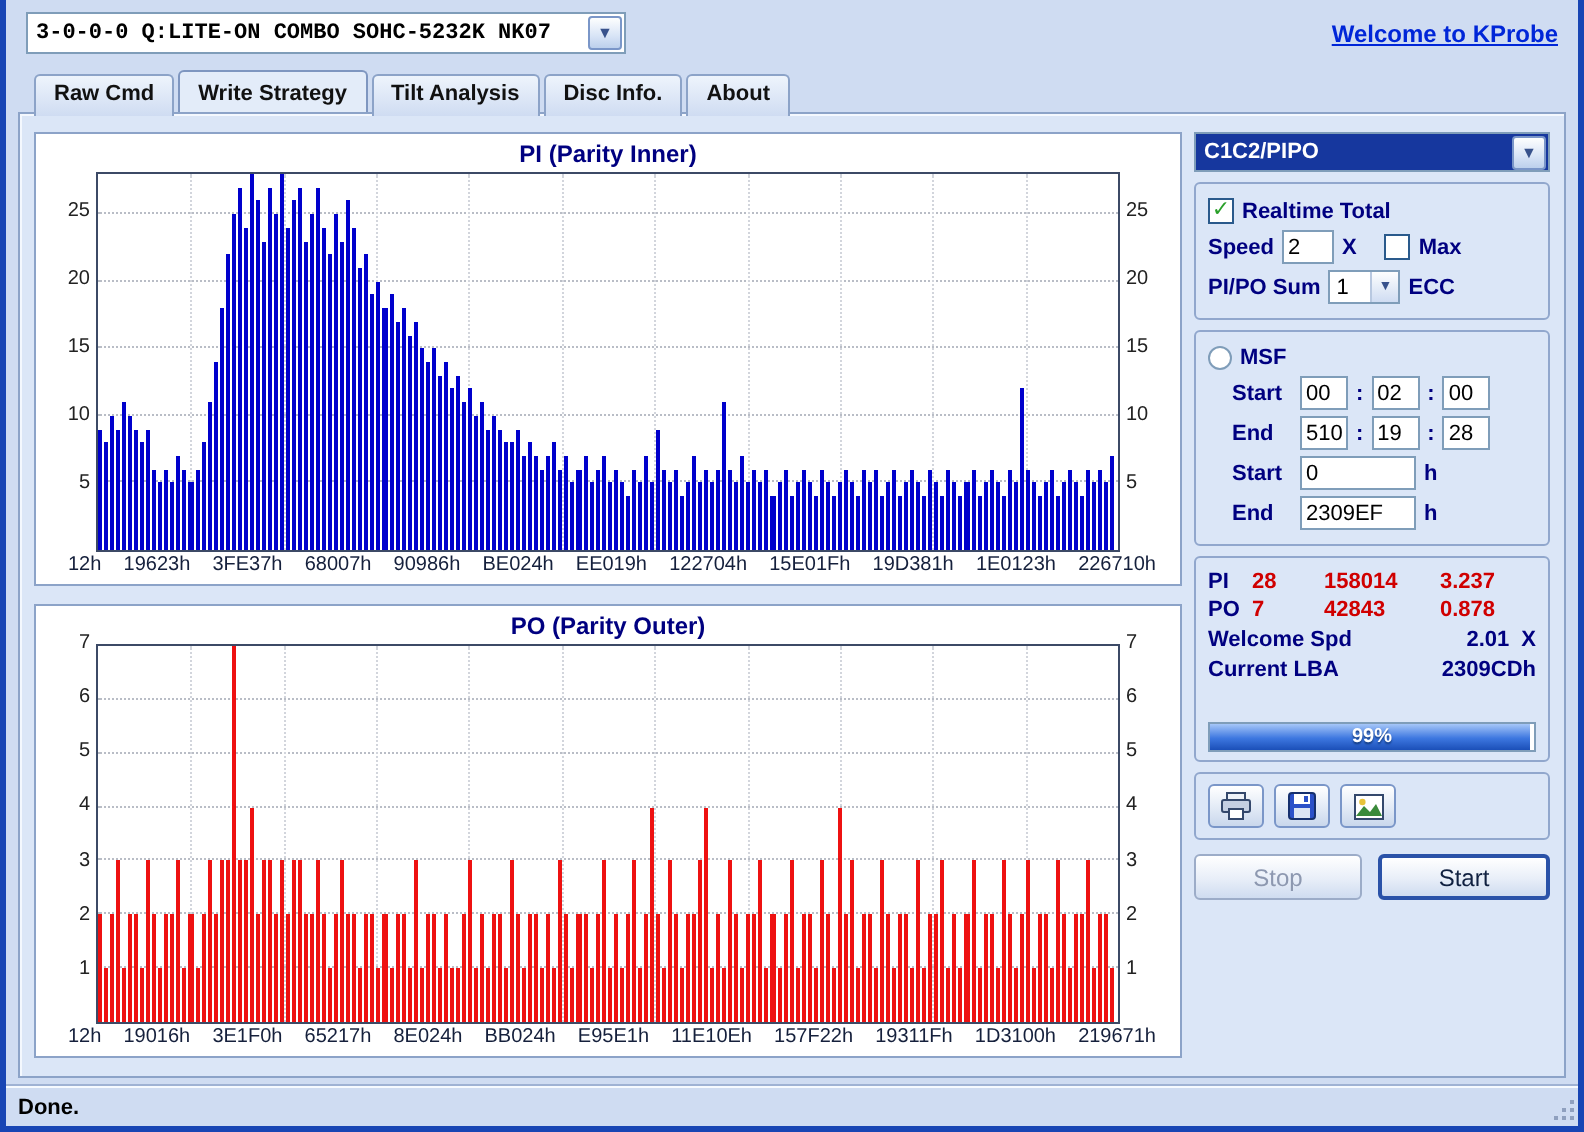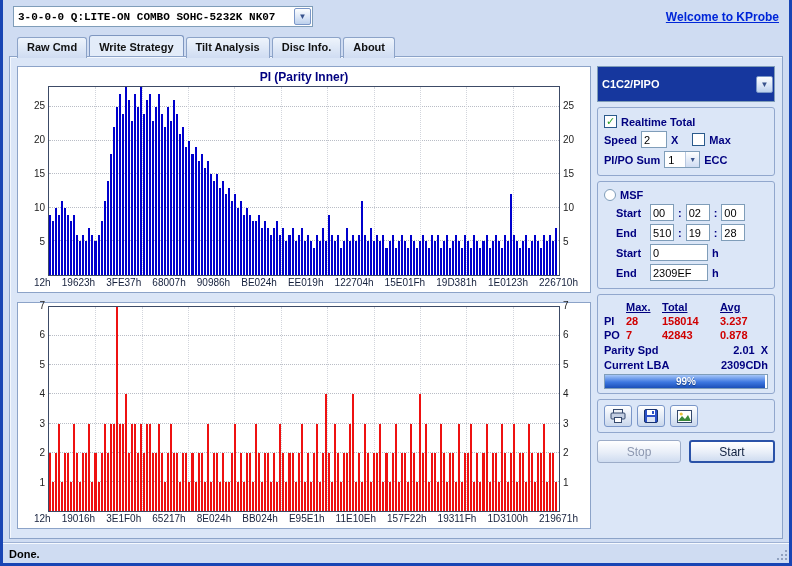--- a/index.html
+++ b/index.html
@@ -49,21 +49,21 @@
   .yaxis.right .ylab { left:3px; }
   .plot { flex:1; position:relative; border:1px solid #3c4a66; background:#fff; overflow:hidden; }
   .hgrid { position:absolute; left:0; right:0; height:0; border-top:1px dotted #b9bdc6; }
   .vgrid { position:absolute; top:0; bottom:0; width:0; border-left:1px dotted #d2d5dc; }
   .bars { position:absolute; left:0; right:0; top:0; bottom:0; display:flex; align-items:flex-end; }
   .bar { flex:1 1 0; min-width:0; margin-right:1px; }
   .xlabels { flex:0 0 14px; display:flex; justify-content:space-between;
     font-size:10px; color:#15203c; padding:1px 6px 0 10px; white-space:nowrap; }
   
   .side-panel { flex:0 0 178px; display:flex; flex-direction:column; gap:5px; font-size:11px; }
-  .mode-combo { height:36px; border:1px solid #7f9db9; background:#16379e; display:flex; align-items:center; }
+  .mode-combo { height:20px; border:1px solid #7f9db9; background:#16379e; display:flex; align-items:center; }
   .mode-text { flex:1; color:#fff; font-weight:bold; padding:0 4px; }
   .groupbox { border:1px solid #91a7cd; border-radius:3px; padding:4px 6px; }
   .row { display:flex; align-items:center; gap:4px; margin:3px 0; }
   .row.indent { padding-left:12px; }
   .nlbl { color:#000080; font-weight:bold; white-space:nowrap; }
   .flabel { color:#000080; font-weight:bold; width:30px; flex:0 0 30px; }
   .ti { height:17px; border:1px solid #7f9db9; background:#fff; font-size:11px;
     font-family:"Liberation Sans",sans-serif; padding:0 2px; }
   .w24 { width:24px; } .w26 { width:26px; } .w58 { width:58px; }
   .colon { color:#000080; font-weight:bold; }
@@ -78,21 +78,21 @@
     display:flex; align-items:center; }
   .mini-combo .val { flex:1; padding:0 3px; }
   .mini-arrow { width:14px; height:15px; border-left:1px solid #b8c8e0; font-size:7px; color:#38528c;
     background:linear-gradient(180deg,#fdfefe,#cfdcf2); display:flex; align-items:center; justify-content:center; }
   .srow { display:grid; grid-template-columns:22px 36px 58px 1fr; margin:2px 0; }
   .hul { color:#000080; font-weight:bold; text-decoration:underline; }
   .red { color:#d00000; font-weight:bold; }
   .crow { display:flex; align-items:center; margin:3px 0; }
   .cval { margin-left:auto; color:#000080; font-weight:bold; }
   .cunit { margin-left:6px; }
-  .progress { height:15px; border:1px solid #7f9db9; background:#fff; position:relative; margin-top:3px; overflow:hidden; }
+  .progress { height:15px; border:1px solid #7f9db9; background:#fff; position:relative; margin-top:20px; overflow:hidden; }
   .pfill { height:100%; width:0; background:linear-gradient(180deg,#a6c6f8,#3d77e0 55%,#1b4fb8); }
   .ptext { position:absolute; left:0; right:0; top:1px; text-align:center; color:#fff;
     font-size:10px; font-weight:bold; text-shadow:0 1px 1px #123a7e; }
   .btnbox { display:flex; gap:5px; padding:5px 6px; }
   .iconbtn { width:28px; height:22px; border:1px solid #7a96c8; border-radius:3px;
     background:linear-gradient(180deg,#ffffff,#e2eaf6 55%,#c9d7ec);
     display:flex; align-items:center; justify-content:center; padding:0; }
   .runrow { display:flex; gap:8px; justify-content:space-between; margin-top:2px; }
   .xpbtn { flex:1; height:23px; border:1px solid #5a7abf; border-radius:3px; font-size:12px;
     font-family:"Liberation Sans",sans-serif;
@@ -348,20 +348,21 @@
             <span>EE019h</span>
             <span>122704h</span>
             <span>15E01Fh</span>
             <span>19D381h</span>
             <span>1E0123h</span>
             <span>226710h</span>
           </div>
       </div>
 
       <div class="chart-box">
+        <div class="chart-title">PO (Parity Outer)</div>
         <div class="plot-row">
           <div class="yaxis left">
               <div class="ylab" style="bottom: calc(14.2857% - 5px);">1</div>
               <div class="ylab" style="bottom: calc(28.5714% - 5px);">2</div>
               <div class="ylab" style="bottom: calc(42.8571% - 5px);">3</div>
               <div class="ylab" style="bottom: calc(57.1429% - 5px);">4</div>
               <div class="ylab" style="bottom: calc(71.4286% - 5px);">5</div>
               <div class="ylab" style="bottom: calc(85.7143% - 5px);">6</div>
               <div class="ylab" style="bottom: calc(100% - 5px);">7</div>
             </div>
@@ -640,39 +641,33 @@
         </div>
         <div class="row indent">
           <span class="flabel">End</span>
           <input class="ti w58" value="2309EF" style="">
           <span class="nlbl">h</span>
         </div>
       </div>
 
       <div class="groupbox">
         <div class="srow">
-          <span></span>
-          <span class="hul">Max.</span>
-          <span class="hul">Total</span>
-          <span class="hul">Avg</span>
-        </div>
-        <div class="srow">
           <span class="nlbl">PI</span>
           <span class="red">28</span>
           <span class="red">158014</span>
           <span class="red">3.237</span>
         </div>
         <div class="srow">
           <span class="nlbl">PO</span>
           <span class="red">7</span>
           <span class="red">42843</span>
           <span class="red">0.878</span>
         </div>
         <div class="crow">
-          <span class="nlbl">Parity Spd</span>
+          <span class="nlbl">Welcome Spd</span>
           <span class="cval">2.01</span>
           <span class="nlbl cunit">X</span>
         </div>
         <div class="crow">
           <span class="nlbl">Current LBA</span>
           <span class="cval">2309CDh</span>
         </div>
         <div class="progress">
           <div class="pfill" style="width: 99%;"></div>
           <span class="ptext">99%</span>

